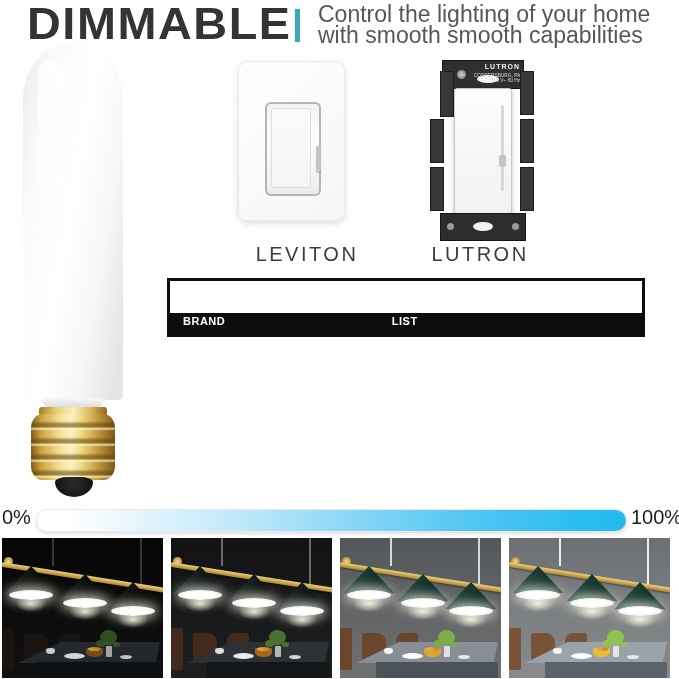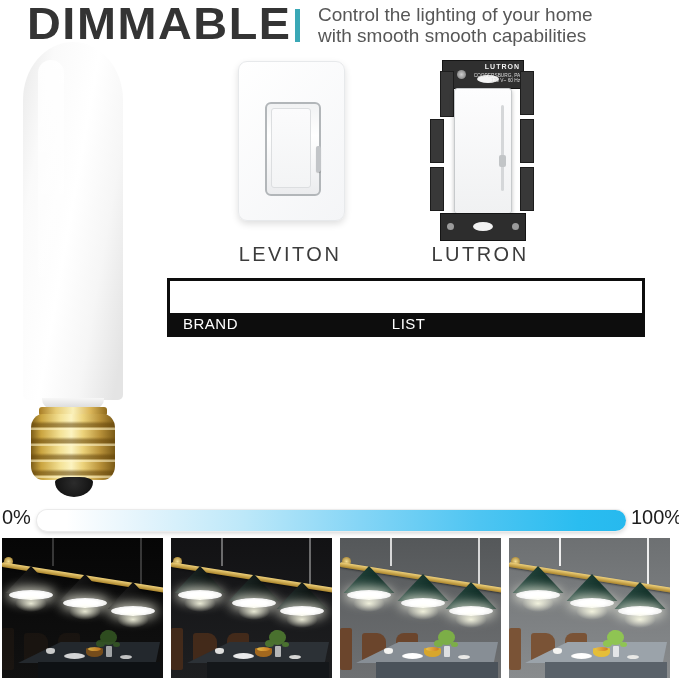--- a/index.html
+++ b/index.html
@@ -3,21 +3,21 @@
 <meta charset="utf-8">
 <style>
   html,body{margin:0;padding:0;background:#fff;}
   .canvas{position:relative;width:679px;height:679px;background:#ffffff;overflow:hidden;
           font-family:"Liberation Sans",sans-serif;}
 
   
   .title{position:absolute;left:27px;top:-2px;font-size:45px;font-weight:bold;color:#343434;
          letter-spacing:1.5px;transform:scaleX(1.04);transform-origin:left top;}
   .accent-bar{position:absolute;left:295px;top:9px;width:5px;height:33px;background:#3aa8b6;}
-  .tagline{position:absolute;left:318px;top:4px;font-size:19px;line-height:21px;color:#575757;}
+  .tagline{position:absolute;left:318px;top:4px;font-size:23px;line-height:21px;color:#575757;}
 
   
   .bulb-tube{position:absolute;left:23px;top:42px;width:100px;height:358px;
     background:linear-gradient(100deg,#e9e9e9 0%,#fafafa 20%,#ffffff 48%,#f6f6f6 72%,#e4e4e4 94%);
     border-radius:50px 50px 5px 5px / 58px 58px 5px 5px;}
   .bulb-sheen{position:absolute;left:38px;top:60px;width:26px;height:300px;border-radius:14px;
     background:linear-gradient(180deg,rgba(255,255,255,.9),rgba(255,255,255,0));}
   .bulb-neck{position:absolute;left:42px;top:398px;width:62px;height:11px;
     background:linear-gradient(#f7f7f7,#d8d8d8);border-radius:0 0 10px 10px;}
   .bulb-collar{position:absolute;left:39px;top:407px;width:68px;height:9px;border-radius:3px;
@@ -63,31 +63,31 @@
   .lut-nub{position:absolute;right:5px;top:66px;width:7px;height:12px;border-radius:2px;background:#c2c5c7;}
   .lut-bottom{position:absolute;left:10px;top:156px;width:84px;height:26px;background:#2d2d2d;
     border:1px solid #141414;}
   .lut-hole{position:absolute;left:32px;top:8px;width:20px;height:9px;border-radius:50%;background:#f2f2f2;}
   .lut-dotL{position:absolute;left:6px;top:9px;width:7px;height:7px;border-radius:50%;background:#9b9b9b;}
   .lut-dotR{position:absolute;right:6px;top:9px;width:7px;height:7px;border-radius:50%;background:#9b9b9b;}
 
   
   .brand-label{position:absolute;top:243px;width:130px;text-align:center;font-size:20px;
     letter-spacing:2.5px;color:#3c3c3c;}
-  .brand-label.leviton{left:225px;text-align:center;}
+  .brand-label.leviton{left:242px;text-align:center;}
   .brand-label.lutron{left:415px;}
 
   
   .rec-box{position:absolute;left:167px;top:278px;width:478px;height:59px;background:#fff;
     border:3px solid #0d0d0d;box-sizing:border-box;}
   .rec-title{height:32px;display:flex;align-items:center;justify-content:center;}
   .rec-title span{font-weight:bold;font-size:27px;color:#111;letter-spacing:1px;
     transform:scaleX(.96);white-space:nowrap;}
   .rec-head{position:absolute;left:0;bottom:0;width:100%;height:21px;background:#0d0d0d;color:#fff;}
-  .rec-col{position:absolute;top:2px;font-size:15px;font-weight:normal;letter-spacing:.5px;}
+  .rec-col{position:absolute;top:2px;font-size:11px;font-weight:bold;letter-spacing:.5px;}
   .rec-col.brand{left:13px;}
   .rec-col.type{left:47%;}
 
   
   .pct{position:absolute;top:506px;font-size:20px;color:#1d1d1d;}
   .pct.zero{left:2px;}
   .pct.hundred{left:631px;}
   .scale-bar{position:absolute;left:37px;top:510px;width:589px;height:21px;border-radius:12px;
     background:linear-gradient(90deg,#ffffff 0%,#ffffff 5%,#e3f4fc 18%,#bde8f9 35%,#84d5f6 55%,#4ec5f2 75%,#2abdf0 92%,#27b9ee 100%);
     box-shadow:0 0 0 1px #ebebeb,0 2px 5px rgba(0,0,0,.18);}

